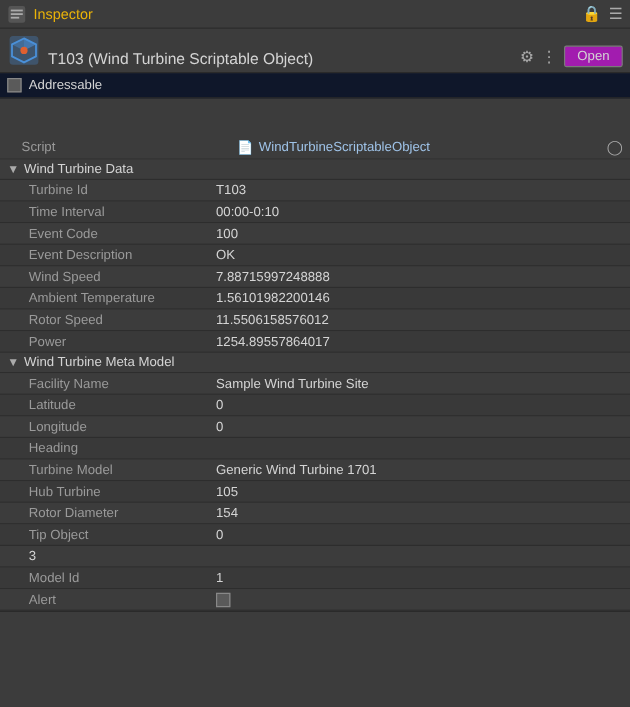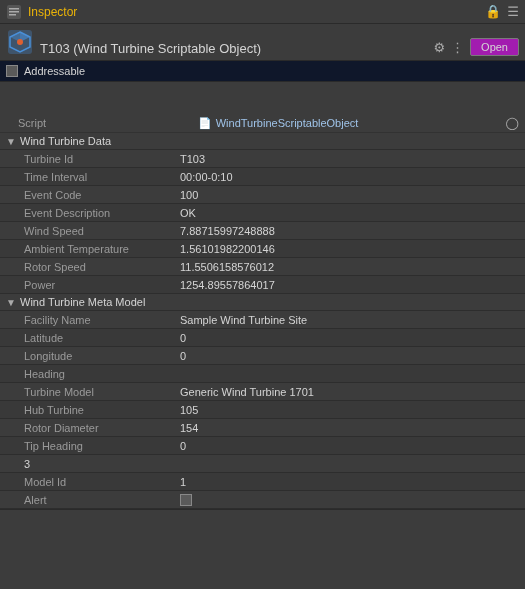--- a/index.html
+++ b/index.html
@@ -312,21 +312,21 @@
     </div>
     <div class="data-row">
       <span class="data-label">Hub Turbine</span>
       <span class="data-value">105</span>
     </div>
     <div class="data-row">
       <span class="data-label">Rotor Diameter</span>
       <span class="data-value">154</span>
     </div>
     <div class="data-row">
-      <span class="data-label">Tip Heading</span>
+      <span class="data-label">Tip Object</span>
       <span class="data-value">0</span>
     </div>
     <div class="data-row">
       <span class="data-value">3</span>
     </div>
     <div class="data-row">
       <span class="data-label">Model Id</span>
       <span class="data-value">1</span>
     </div>
 

